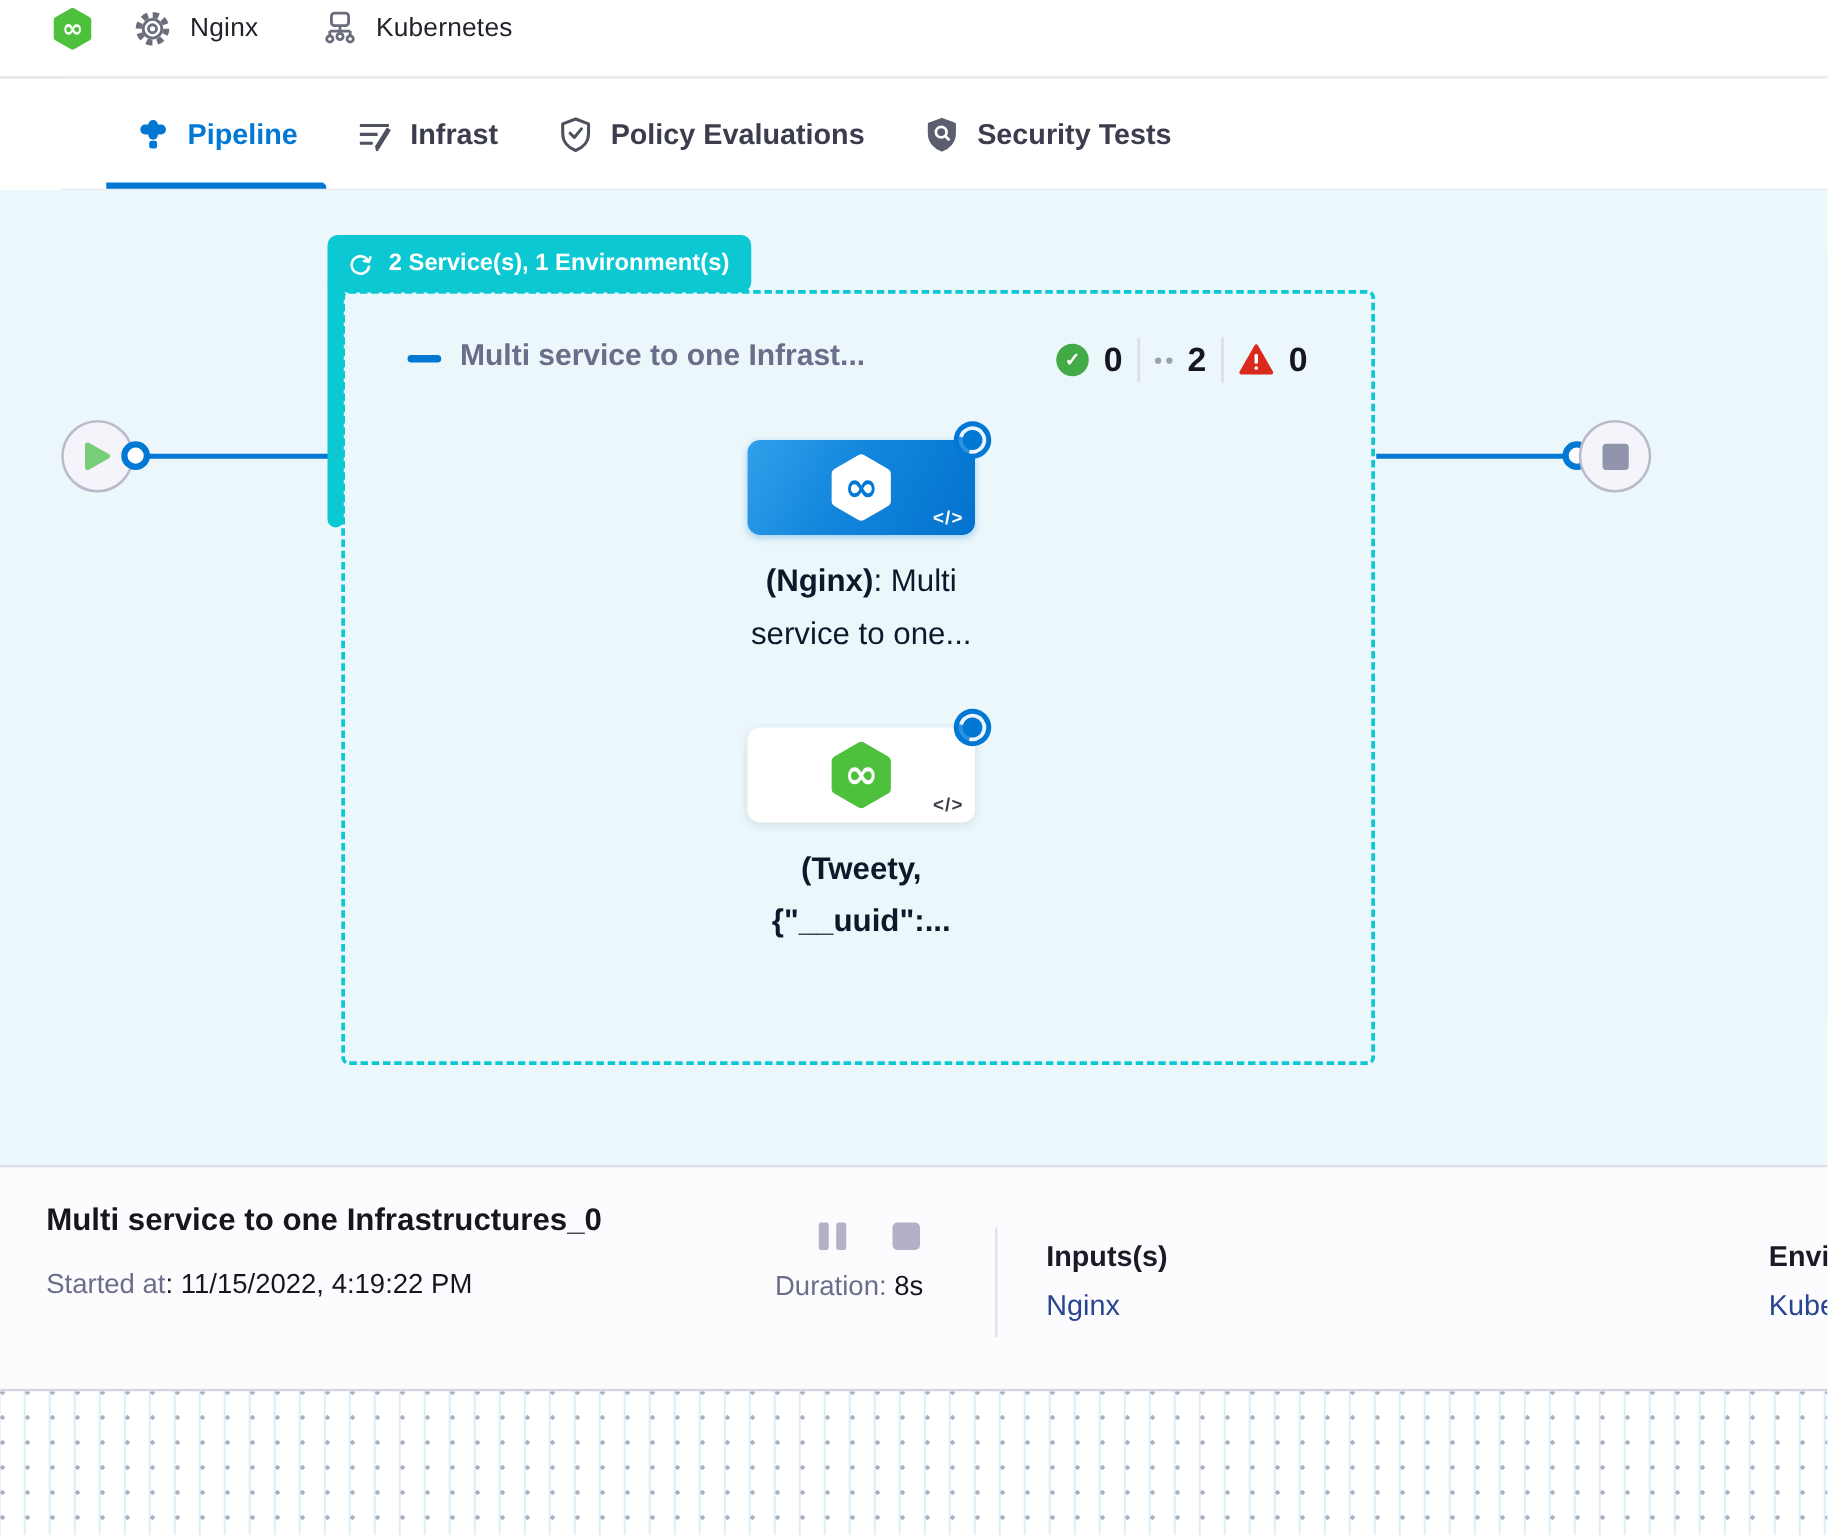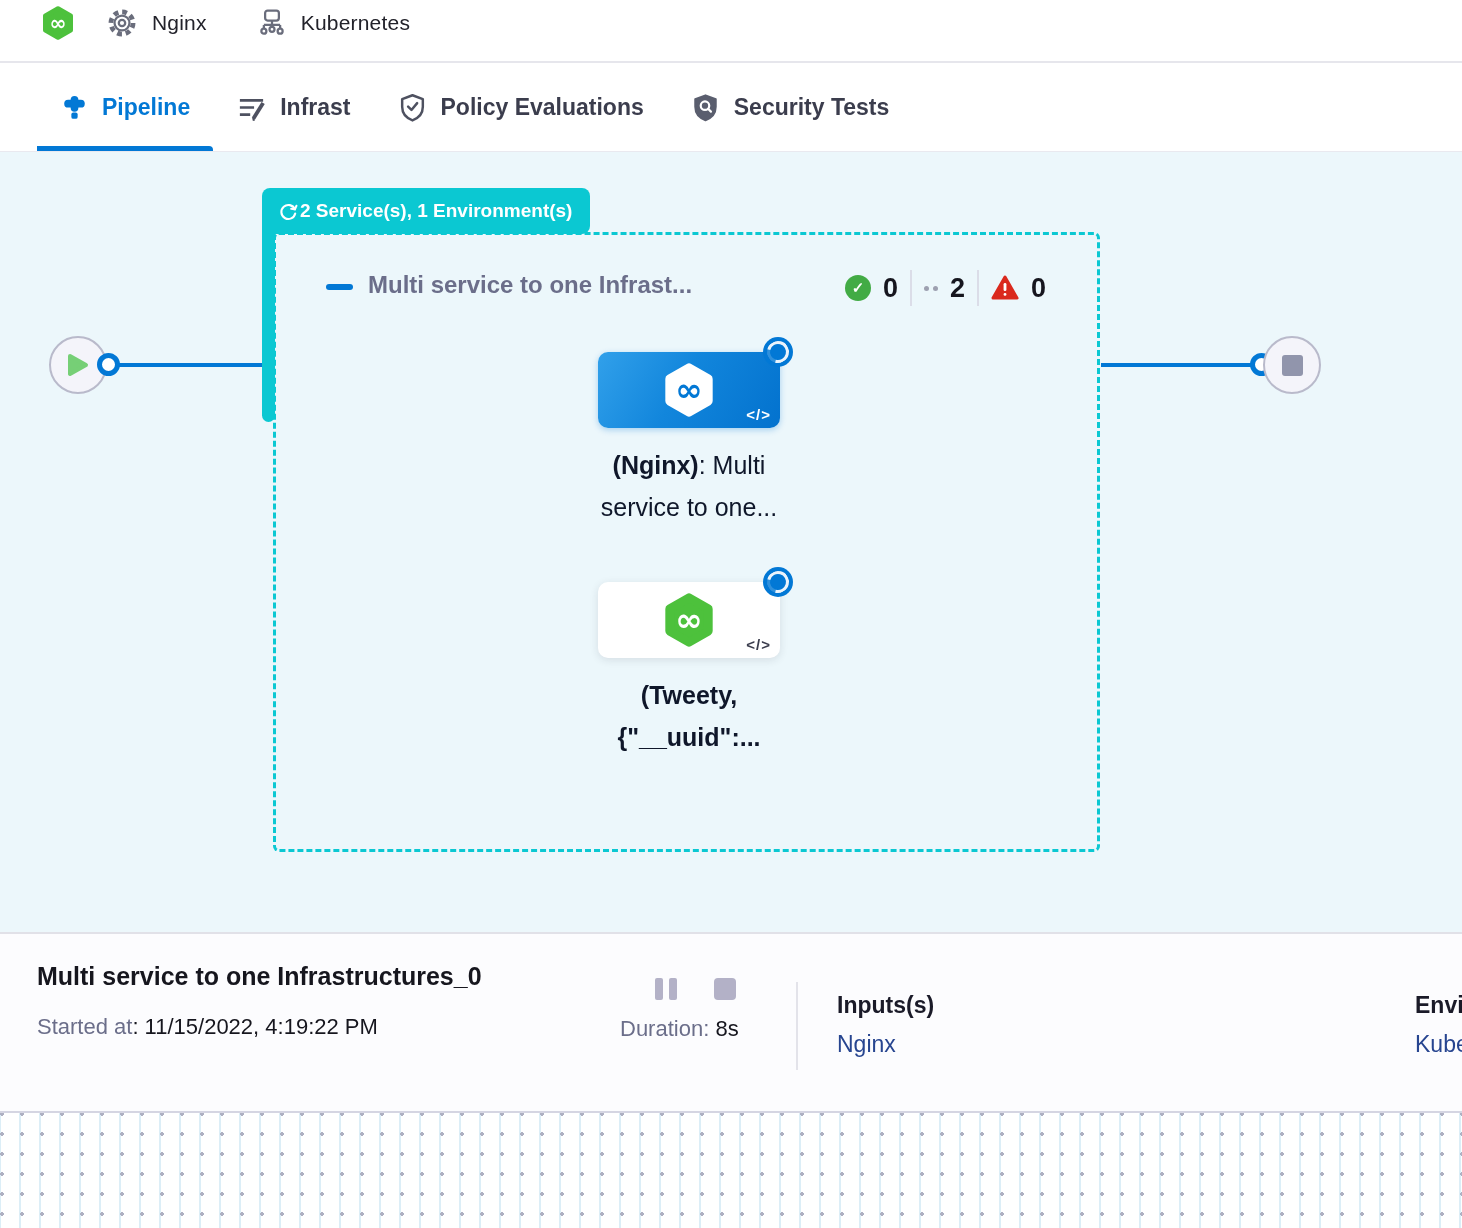--- a/index.html
+++ b/index.html
@@ -10,21 +10,21 @@
   .topbar { height:63px; background:#fff; border-bottom:2px solid #E6E6EC;
     overflow:hidden; display:flex; align-items:center; padding-left:40px; }
   .topbar-inner { display:flex; align-items:center; margin-top:-16px; }
   .tb-item { display:flex; align-items:center; gap:14px; }
   .tb-label { font-size:21px; color:#22222A; font-weight:500; letter-spacing:.2px; }
   .hex-mini { width:36px; height:38px; }
   .gap1 { width:30px; } .gap2 { width:50px; }
 
   
   .tabbar { height:89px; background:#fff; display:flex; align-items:center;
-    padding-left:37px; position:relative; border-bottom:1px solid #E9E9EF; }
+    padding-left:37px; position:relative; border-bottom:1px solid #E9E9EF;margin-left:48px; }
   .tab { display:flex; align-items:center; gap:13px; padding:0 23px; height:100%;
     position:relative; cursor:pointer; }
   .tab-label { font-size:23px; font-weight:600; color:#3B3D4D; }
   .tab.active .tab-label { color:#0278D5; font-weight:700; }
   .tab.active::after { content:''; position:absolute; left:0; right:0; bottom:0;
     height:5px; background:#0278D5; border-radius:0 4px 0 0; }
 
   
   .canvas { position:relative; height:780px; background:#ECF7FB; overflow:hidden; }
 
@@ -37,21 +37,21 @@
 
   .edge { position:absolute; height:4px; background:#0278D5; top:211px; }
   .edge-start { left:116px; width:148px; }
   .edge-end   { left:1101px; width:156px; }
   .edge-dot { position:absolute; width:23px; height:23px; border-radius:50%;
     background:#fff; border:5px solid #0278D5; top:201px; }
   .dot-start { left:97px; } .dot-end { left:1250px; }
 
   .stage-badge { position:absolute; left:262px; top:36px; height:46px;
     background:#0BC8D2; border-radius:8px; display:flex; align-items:center;
-    padding:0 18px 0 14px; color:#fff; font-size:19px; font-weight:600;
+    gap:11px; padding:0 18px 0 14px; color:#fff; font-size:19px; font-weight:600;
     z-index:3; cursor:pointer; }
   .stage-bar { position:absolute; left:262px; top:74px; width:13px; height:196px;
     background:#0BC8D2; border-radius:0 0 10px 10px; z-index:2; }
   .stage-box { position:absolute; left:273px; top:80px; width:827px; height:620px;
     border:3px dashed #0BC8D2; border-radius:6px; }
 
   .stage-head { position:absolute; left:273px; top:114px; width:827px; height:46px; }
   .collapse-btn { position:absolute; left:53px; top:18px; width:27px; height:6px;
     background:#0278D5; border-radius:3px; cursor:pointer; }
   .stage-title { position:absolute; left:95px; top:5px; font-size:24px; font-weight:700;

